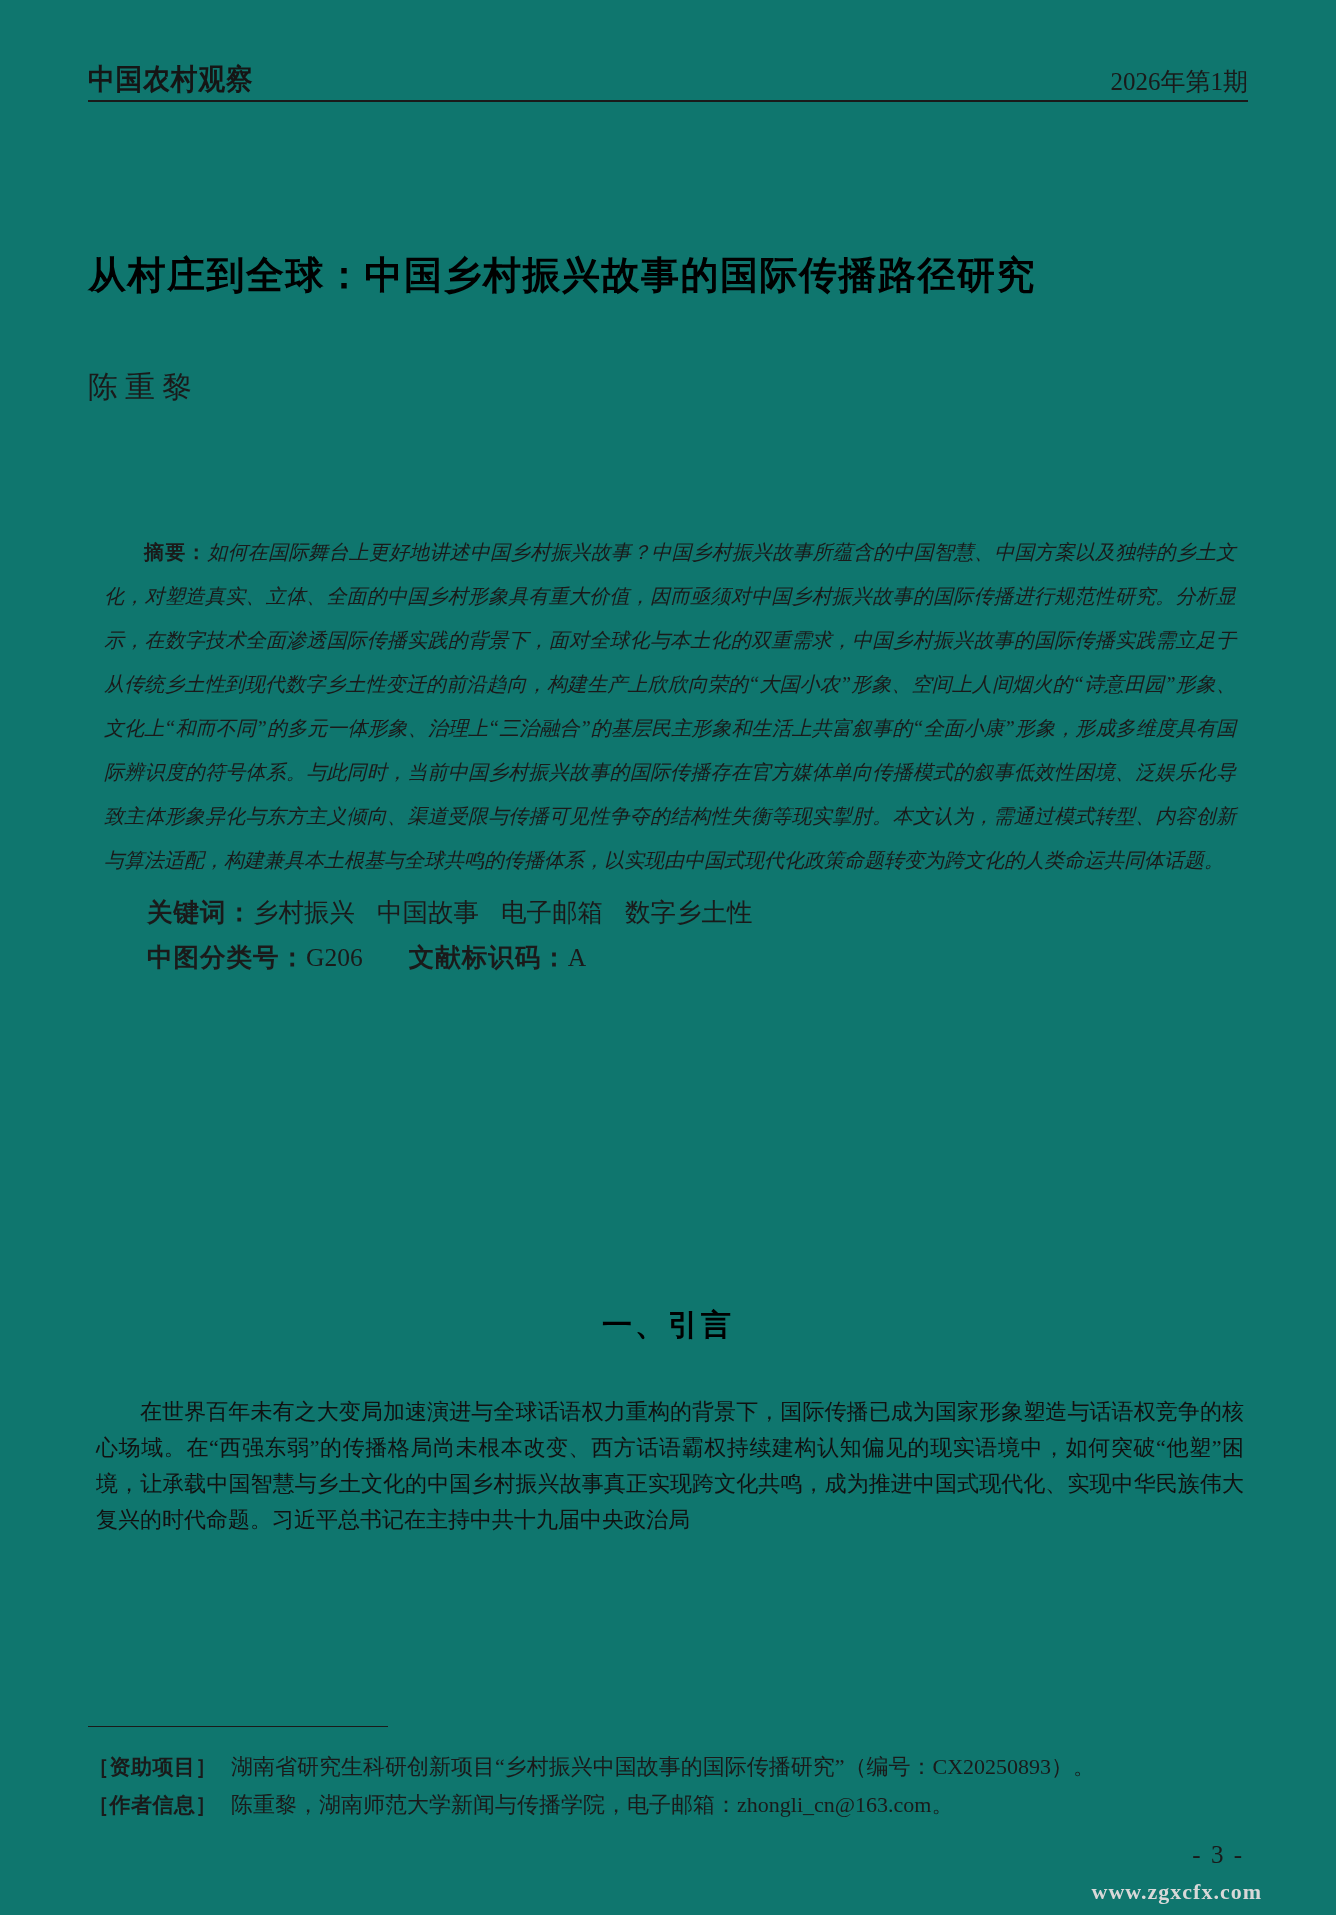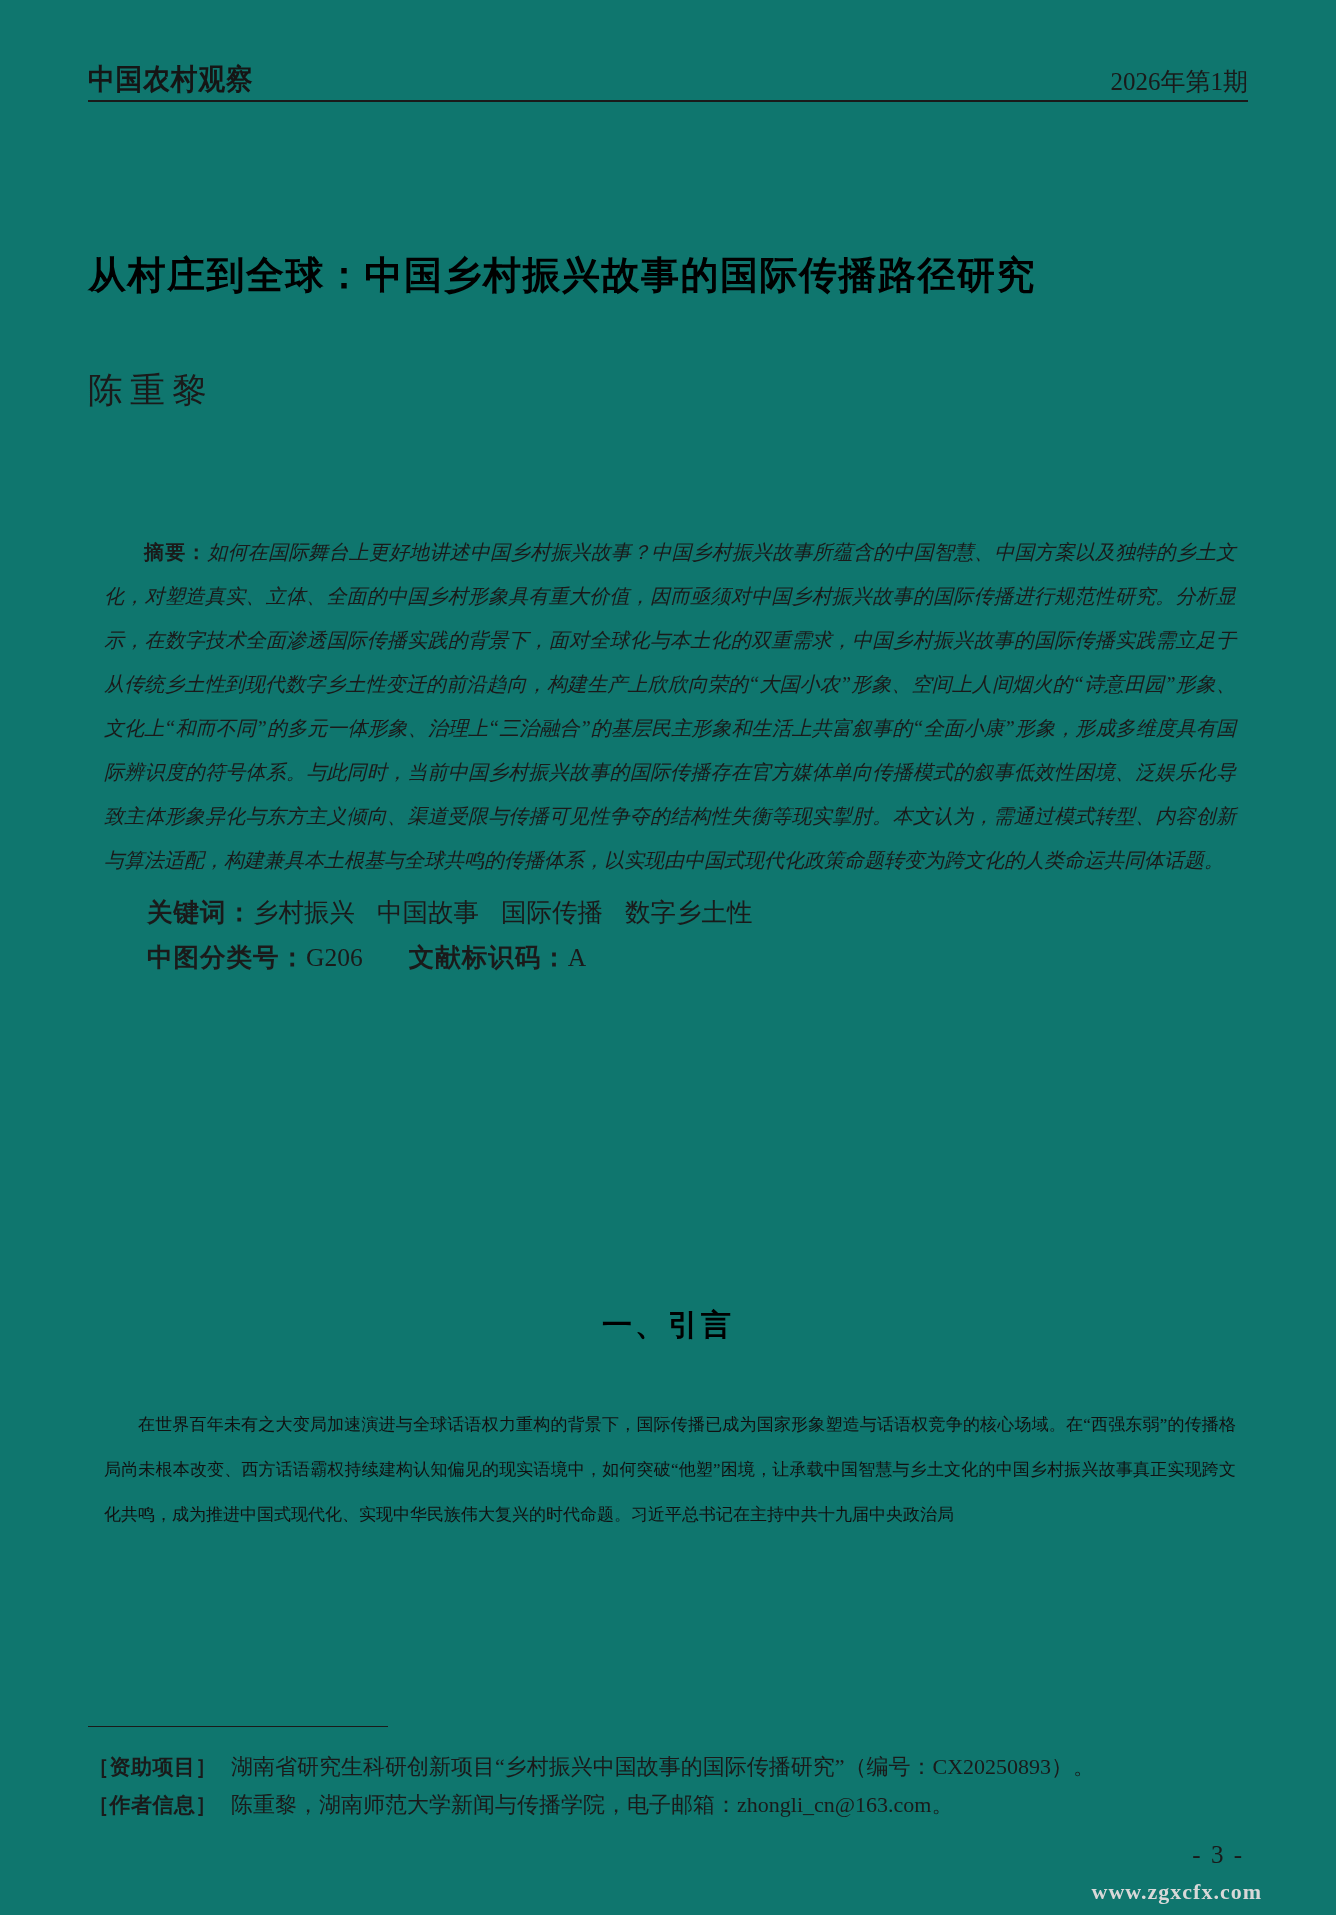--- a/index.html
+++ b/index.html
@@ -71,21 +71,21 @@
     font-weight: 700;
     font-size: 38px;
     letter-spacing: 1.5px;
     color: #000;
     line-height: 1.35;
     margin: 0;
   }
   .article-author {
     margin-top: 66px;
     font-family: "Liberation Serif", "DejaVu Serif", serif;
-    font-size: 35px;
+    font-size: 30px;
     letter-spacing: 7px;
     color: #1a1a1a;
   }
 
   
   .abstract-block {
     position: absolute;
     left: 96px;
     right: 92px;
     top: 522px;
@@ -140,26 +140,26 @@
 
   
   .body-block {
     position: absolute;
     left: 92px;
     right: 88px;
     top: 1390px;
   }
   .body-para {
     font-family: "Liberation Serif", "DejaVu Serif", serif;
-    font-size: 17px;
-    line-height: 45px;
+    font-size: 22px;
+    line-height: 36px;
     text-align: justify;
     text-justify: inter-ideograph;
     text-indent: 2em;
-    margin: 12px;
+    margin: 4px;
     color: #111;
   }
 
   
   .footnote-rule {
     position: absolute;
     left: 88px;
     top: 1726px;
     width: 300px;
     border-top: 1.8px solid #1a1a1a;
@@ -220,21 +220,21 @@
   </div>
 
   <div class="title-block">
     <h1 class="article-title">从村庄到全球：中国乡村振兴故事的国际传播路径研究</h1>
     <div class="article-author">陈重黎</div>
   </div>
 
   <div class="abstract-block">
     <p class="abstract-para"><span class="abstract-label">摘要：</span><span>如何在国际舞台上更好地讲述中国乡村振兴故事？中国乡村振兴故事所蕴含的中国智慧、中国方案以及独特的乡土文化，对塑造真实、立体、全面的中国乡村形象具有重大价值，因而亟须对中国乡村振兴故事的国际传播进行规范性研究。分析显示，在数字技术全面渗透国际传播实践的背景下，面对全球化与本土化的双重需求，中国乡村振兴故事的国际传播实践需立足于从传统乡土性到现代数字乡土性变迁的前沿趋向，构建生产上欣欣向荣的“大国小农”形象、空间上人间烟火的“诗意田园”形象、文化上“和而不同”的多元一体形象、治理上“三治融合”的基层民主形象和生活上共富叙事的“全面小康”形象，形成多维度具有国际辨识度的符号体系。与此同时，当前中国乡村振兴故事的国际传播存在官方媒体单向传播模式的叙事低效性困境、泛娱乐化导致主体形象异化与东方主义倾向、渠道受限与传播可见性争夺的结构性失衡等现实掣肘。本文认为，需通过模式转型、内容创新与算法适配，构建兼具本土根基与全球共鸣的传播体系，以实现由中国式现代化政策命题转变为跨文化的人类命运共同体话题。</span></p>
 
-    <p class="meta-line kw"><span class="meta-label">关键词：</span><span class="kw-items"><span>乡村振兴</span><span>中国故事</span><span>国际传播</span><span>数字乡土性</span></span></p>
+    <p class="meta-line kw"><span class="meta-label">关键词：</span><span class="kw-items"><span>乡村振兴</span><span>中国故事</span><span>电子邮箱</span><span>数字乡土性</span></span></p>
 
     <p class="meta-line"><span class="meta-label">中图分类号：</span><span>G206</span><span class="meta-gap"></span><span class="meta-label">文献标识码：</span><span>A</span></p>
   </div>
 
   <div class="section-heading">一、引言</div>
 
   <div class="body-block">
     <p class="body-para">在世界百年未有之大变局加速演进与全球话语权力重构的背景下，国际传播已成为国家形象塑造与话语权竞争的核心场域。在“西强东弱”的传播格局尚未根本改变、西方话语霸权持续建构认知偏见的现实语境中，如何突破“他塑”困境，让承载中国智慧与乡土文化的中国乡村振兴故事真正实现跨文化共鸣，成为推进中国式现代化、实现中华民族伟大复兴的时代命题。习近平总书记在主持中共十九届中央政治局</p>
   </div>
 

